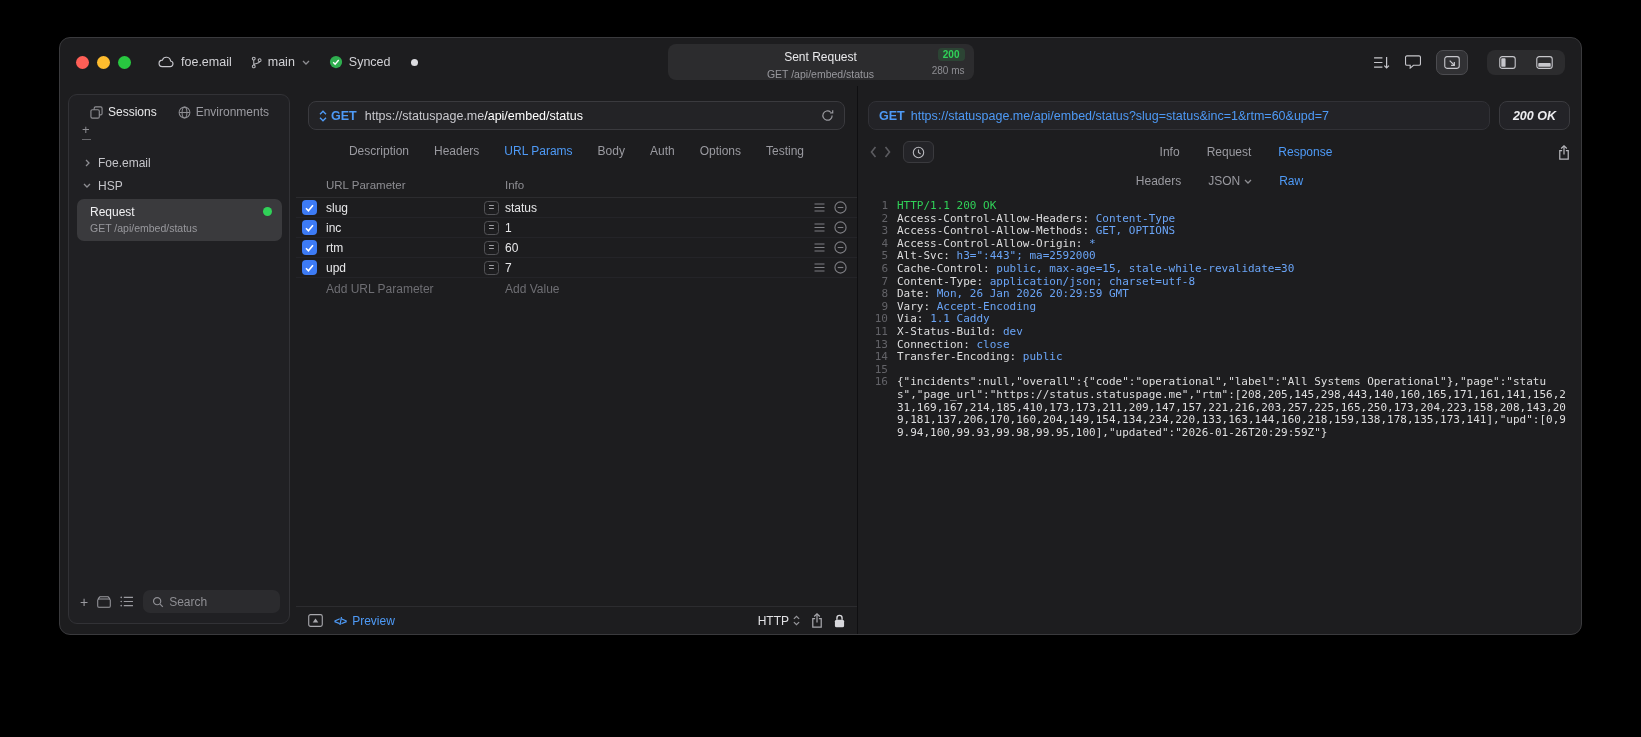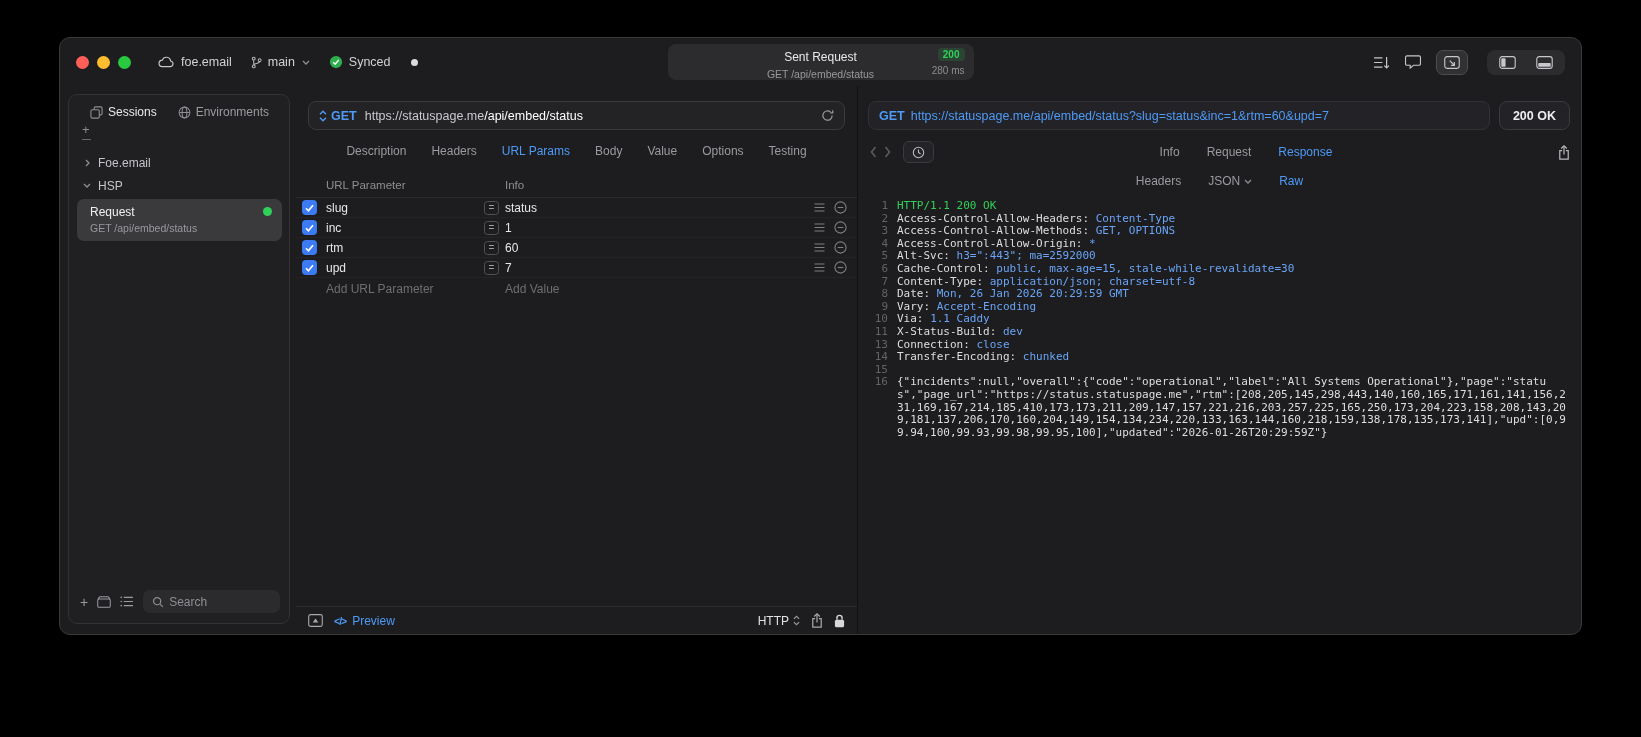--- a/index.html
+++ b/index.html
@@ -103,21 +103,21 @@
 
   
   .response-pane { flex:1; display:flex; flex-direction:column; min-width:0; }
   .resp-top { display:flex; gap:9px; padding:15px 11px 0 10px; align-items:center; }
   .resp-url { flex:1; height:29px; background:#232327; border:1px solid #313136; border-radius:8px;
               display:flex; align-items:center; padding:0 10px; gap:6px; font-size:12.5px;
               color:var(--c-accent); overflow:hidden; white-space:nowrap; cursor:default; }
   .resp-method { font-weight:700; }
   .resp-url-text { overflow:hidden; text-overflow:ellipsis; }
   .resp-status { height:29px; border:1px solid #3b3b3f; background:#232327; border-radius:8px;
-                 display:flex; align-items:center; padding:0 13px; color:#ededf0; font-size:12.5px; font-weight:600; }
+                 display:flex; align-items:center; padding:0 13px; color:#ededf0; font-size:12.5px; font-weight:600;font-style:italic; }
   .resp-nav { display:flex; align-items:center; padding:11px 11px 0 12px; gap:7px; }
   .nav-chev { color:#5c5c60; display:flex; cursor:default; }
   .clock-btn { margin-left:5px; width:31px; height:22px; border:1px solid #3a3a3e; background:#242428; border-radius:6px;
                display:flex; align-items:center; justify-content:center; color:#b8b8bd; cursor:default; }
   .resp-tabs { flex:1; display:flex; justify-content:center; gap:27px; font-size:12px; color:#9a9aa0; }
   .resp-tab { cursor:default; }
   .resp-tab.active { color:var(--c-accent); }
   .resp-share { color:#b8b8bd; display:flex; cursor:default; }
   .resp-subtabs { display:flex; justify-content:center; gap:27px; font-size:12px; color:#9a9aa0; padding:11px 0 7px; }
   .sub-tab { display:flex; align-items:center; cursor:default; }
@@ -327,21 +327,21 @@
                 <path d="M12.6 1.4v2.8H9.8" fill="none" stroke="currentColor" stroke-width="1.3"></path>
               </svg>
           </span>
         </div>
       </div>
       <div class="req-tabs">
           <span class="req-tab">Description</span>
           <span class="req-tab">Headers</span>
           <span class="req-tab active">URL Params</span>
           <span class="req-tab">Body</span>
-          <span class="req-tab">Value</span>
+          <span class="req-tab">Auth</span>
           <span class="req-tab">Options</span>
           <span class="req-tab">Testing</span>
         </div>
       <div class="param-table">
         <div class="pt-head">
           <span class="pt-col1">URL Parameter</span>
           <span class="pt-col2">Info</span>
         </div>
         <div>
             <div class="prow">
@@ -571,21 +571,21 @@
           <div class="code-line">
             <span class="ln">11</span>
             <span class="lt"><span>X-Status-Build: </span><span class="c-blue">dev</span></span>
           </div>
           <div class="code-line">
             <span class="ln">13</span>
             <span class="lt"><span>Connection: </span><span class="c-blue">close</span></span>
           </div>
           <div class="code-line">
             <span class="ln">14</span>
-            <span class="lt"><span>Transfer-Encoding: </span><span class="c-blue">chunked</span></span>
+            <span class="lt"><span>Transfer-Encoding: </span><span class="c-blue">public</span></span>
           </div>
           <div class="code-line">
             <span class="ln">15</span>
             <span class="lt">&nbsp;</span>
           </div>
           <div class="code-line">
             <span class="ln">16</span>
             <span class="lt"><span>{"incidents":null,"overall":{"code":"operational","label":"All Systems Operational"},"page":"status","page_url":"https://status.statuspage.me","rtm":[208,205,145,298,443,140,160,165,171,161,141,156,231,169,167,214,185,410,173,173,211,209,147,157,221,216,203,257,225,165,250,173,204,223,158,208,143,209,181,137,206,170,160,204,149,154,134,234,220,133,163,144,160,218,159,138,178,135,173,141],"upd":[0,99.94,100,99.93,99.98,99.95,100],"updated":"2026-01-26T20:29:59Z"}</span></span>
           </div>
         </div>

